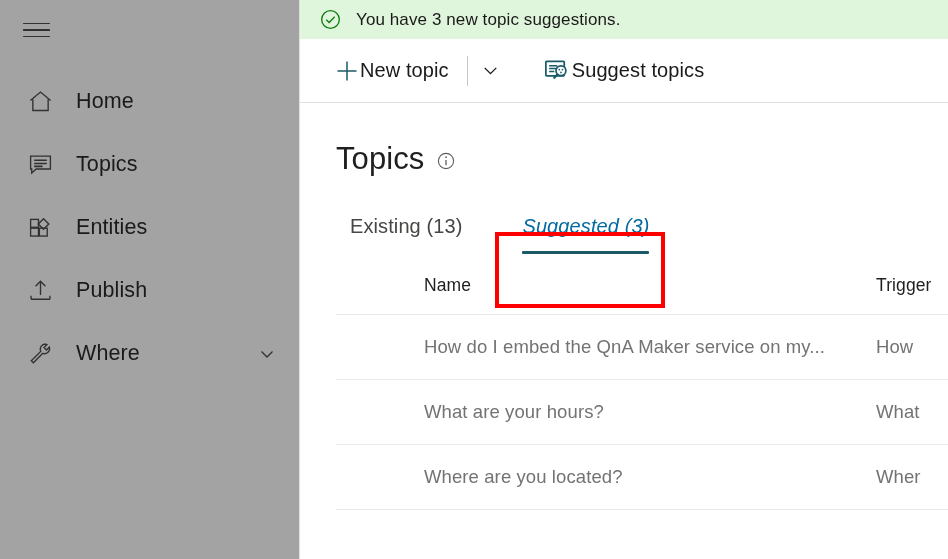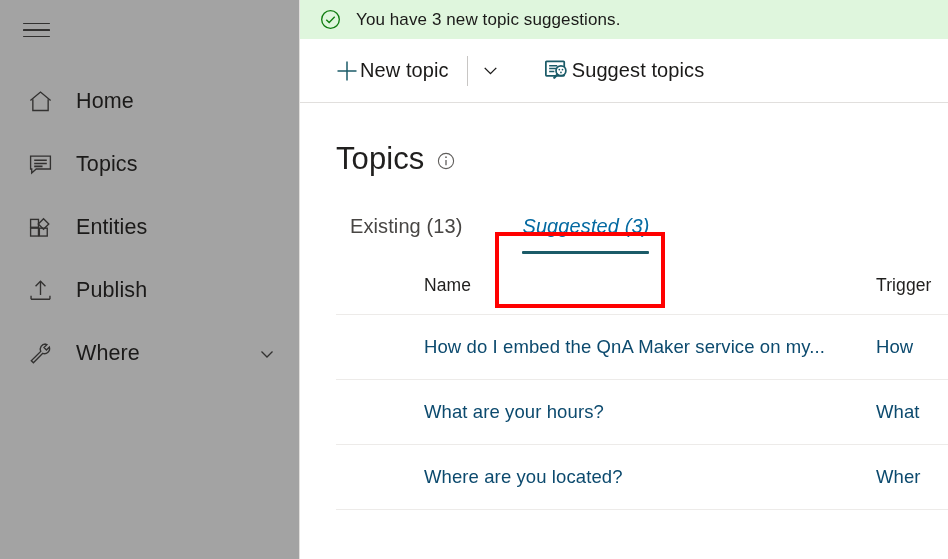--- a/index.html
+++ b/index.html
@@ -258,21 +258,21 @@
     font-size: 17.5px;
     font-weight: 400;
     color: #201f1e;
     padding: 0 0 18px 0;
     border-bottom: 1px solid #edebe9;
     letter-spacing: 0.1px;
     white-space: nowrap;
   }
   #topics-table td {
     font-size: 18.5px;
-    color: #0c4a6e;
+    color: #737373;
     padding: 21px 0 21px 0;
     border-bottom: 1px solid #edebe9;
     letter-spacing: 0.1px;
     white-space: nowrap;
     overflow: hidden;
   }
   .col-name { width: 540px; padding-left: 88px !important; }
   .col-trigger { width: 300px; padding-left: 0 !important; }
   td.col-name { padding-left: 88px !important; }
 </style>

